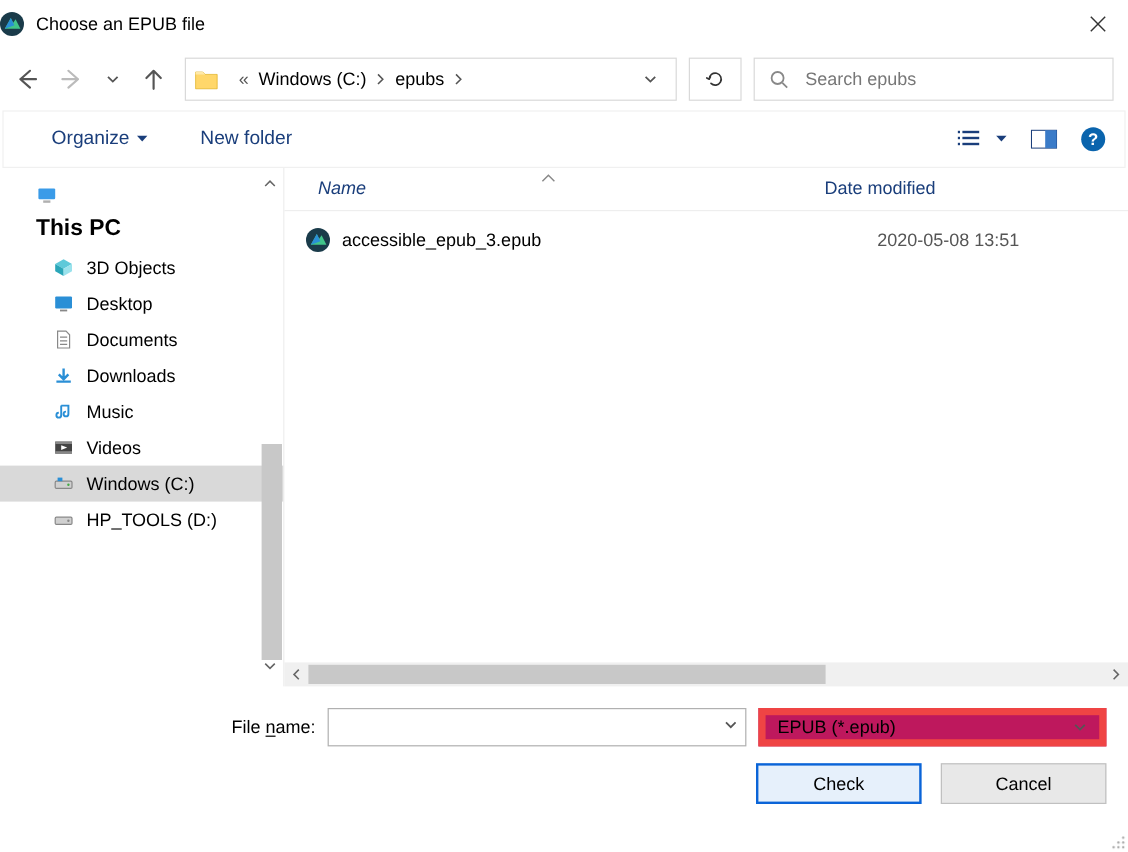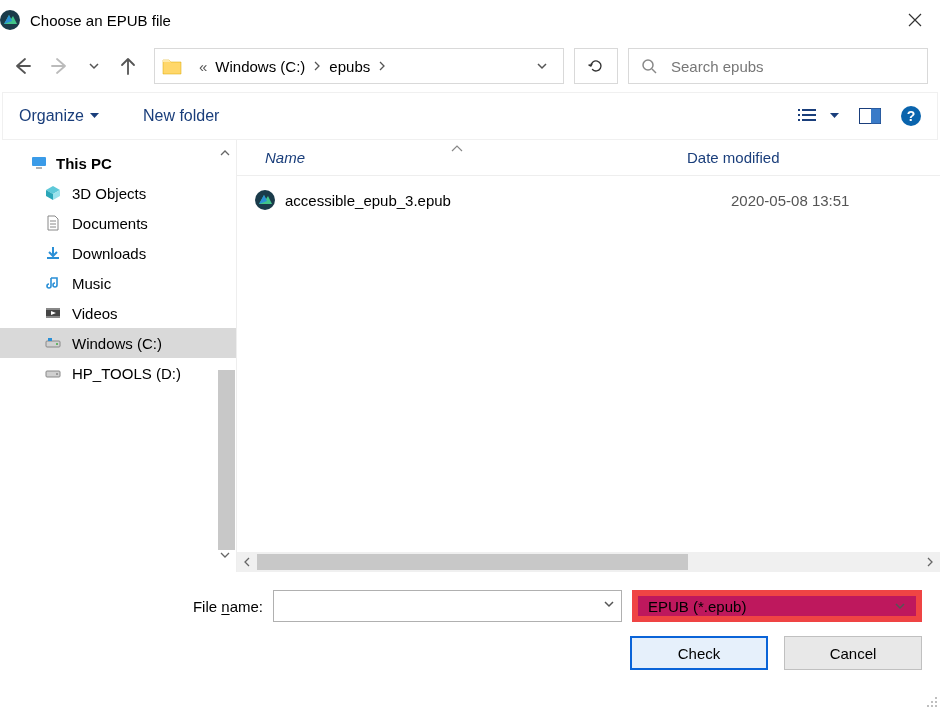--- a/index.html
+++ b/index.html
@@ -22,33 +22,33 @@
   .crumbs .sep { margin: 0 8px; color: #555; }
   .crumbs .crumb { color: #000; }
   .path-box .down-btn { width: 30px; display: flex; justify-content: center; }
   .refresh-box { width: 44px; height: 36px; border: 1px solid #d9d9d9; display: flex; align-items: center; justify-content: center; }
   .search-box { width: 300px; height: 36px; border: 1px solid #d9d9d9; display: flex; align-items: center; padding: 0 12px; gap: 12px; }
   .search-box input { border: 0; outline: 0; flex: 1; font-size: 15px; color: #333; background: transparent; }
   .search-box input::placeholder { color: #777; }
 
   
   .toolbar { height: 48px; display: flex; align-items: center; padding: 0 16px; border: 1px solid #f0f0f0; margin: 0 2px; }
-  .toolbar .organize, .toolbar .newfolder { color: #1a3e7b; font-size: 16px; display: flex; align-items: center; cursor: default; }
+  .toolbar .organize, .toolbar .newfolder { color: #1a3e7b; font-size: 16px; display: flex; align-items: center; cursor: default; margin-left: 24px; }
   .toolbar .organize .caret { margin-left: 6px; }
   .toolbar .newfolder { margin-left: 44px; }
   .toolbar .right { margin-left: auto; display: flex; align-items: center; gap: 20px; }
   .help-icon { width: 20px; height: 20px; border-radius: 50%; background: #0a64ad; color: #fff; display: flex; align-items: center; justify-content: center; font-size: 14px; font-weight: 600; }
 
   
   .body { display: flex; height: 432px; }
   .sidebar { width: 236px; position: relative; padding-top: 8px; }
   .sidebar .scroll-up, .sidebar .scroll-down { position: absolute; right: 2px; width: 18px; height: 18px; display: flex; align-items: center; justify-content: center; }
   .sidebar .scroll-up { top: 4px; }
   .sidebar .scroll-down { bottom: 8px; }
-  .tree-root { font-size: 15px; font-weight: 600; display: flex; align-items: center; padding: 6px 0 6px 30px; gap: 8px; }
+  .tree-root { font-size: 19px; font-weight: 600; display: flex; align-items: flex-start; padding: 6px 0 6px 30px; gap: 8px; flex-direction: column; }
   .tree-root.net { margin-top: 26px; font-weight: 400; }
   .tree-item { font-size: 15px; display: flex; align-items: center; padding: 6px 0 6px 44px; gap: 10px; }
   .tree-item.selected { background: #d9d9d9; }
   .tree-item .ico, .tree-root .ico { width: 18px; height: 18px; display: flex; align-items: center; justify-content: center; }
 
   
   .filearea { flex: 1; display: flex; flex-direction: column; border-left: 1px solid #eee; }
   .columns { display: flex; align-items: center; height: 36px; border-bottom: 1px solid #eee; font-size: 15px; color: #1a3e7b; position: relative; }
   .columns .col-name-hdr { padding-left: 28px; width: 440px; position: relative; font-style: italic; }
   .columns .col-date-hdr { padding-left: 10px; }
@@ -235,20 +235,29 @@
             <path d="M8 1 L15 5 L8 9 L1 5 Z" fill="#5ec9d9"></path>
             <path d="M1 5 L8 9 V15 L1 11 Z" fill="#2aa6b8"></path>
             <path d="M15 5 L8 9 V15 L15 11 Z" fill="#9ae2ec"></path>
           </svg>
         </span>
       <span>3D Objects</span>
     </div>
     <div class="tree-item">
       <span class="ico">
           <svg width="16" height="16" viewBox="0 0 16 16">
+            <rect x="1" y="2" width="14" height="10" rx="1" fill="#2a8fd6"></rect>
+            <rect x="5" y="13" width="6" height="1.5" fill="#888"></rect>
+          </svg>
+        </span>
+      <span>Desktop</span>
+    </div>
+    <div class="tree-item">
+      <span class="ico">
+          <svg width="16" height="16" viewBox="0 0 16 16">
             <path d="M3 1 h7 l3 3 v11 H3 Z" fill="#fff" stroke="#888"></path>
             <path d="M5 6 h6 M5 9 h6 M5 12 h6" stroke="#888" stroke-width="1"></path>
           </svg>
         </span>
       <span>Documents</span>
     </div>
     <div class="tree-item">
       <span class="ico">
           <svg width="16" height="16" viewBox="0 0 16 16">
             <path d="M8 2 V10 M4 7 L8 11 L12 7" stroke="#2a8fd6" stroke-width="2" fill="none"></path>

